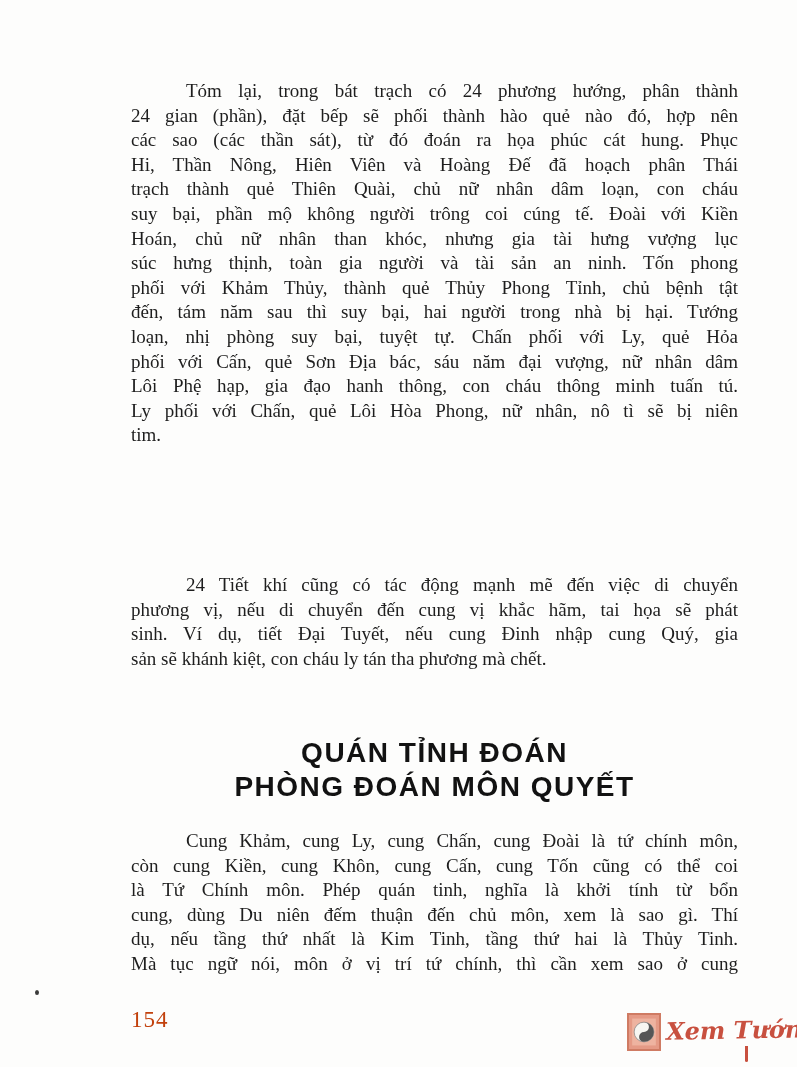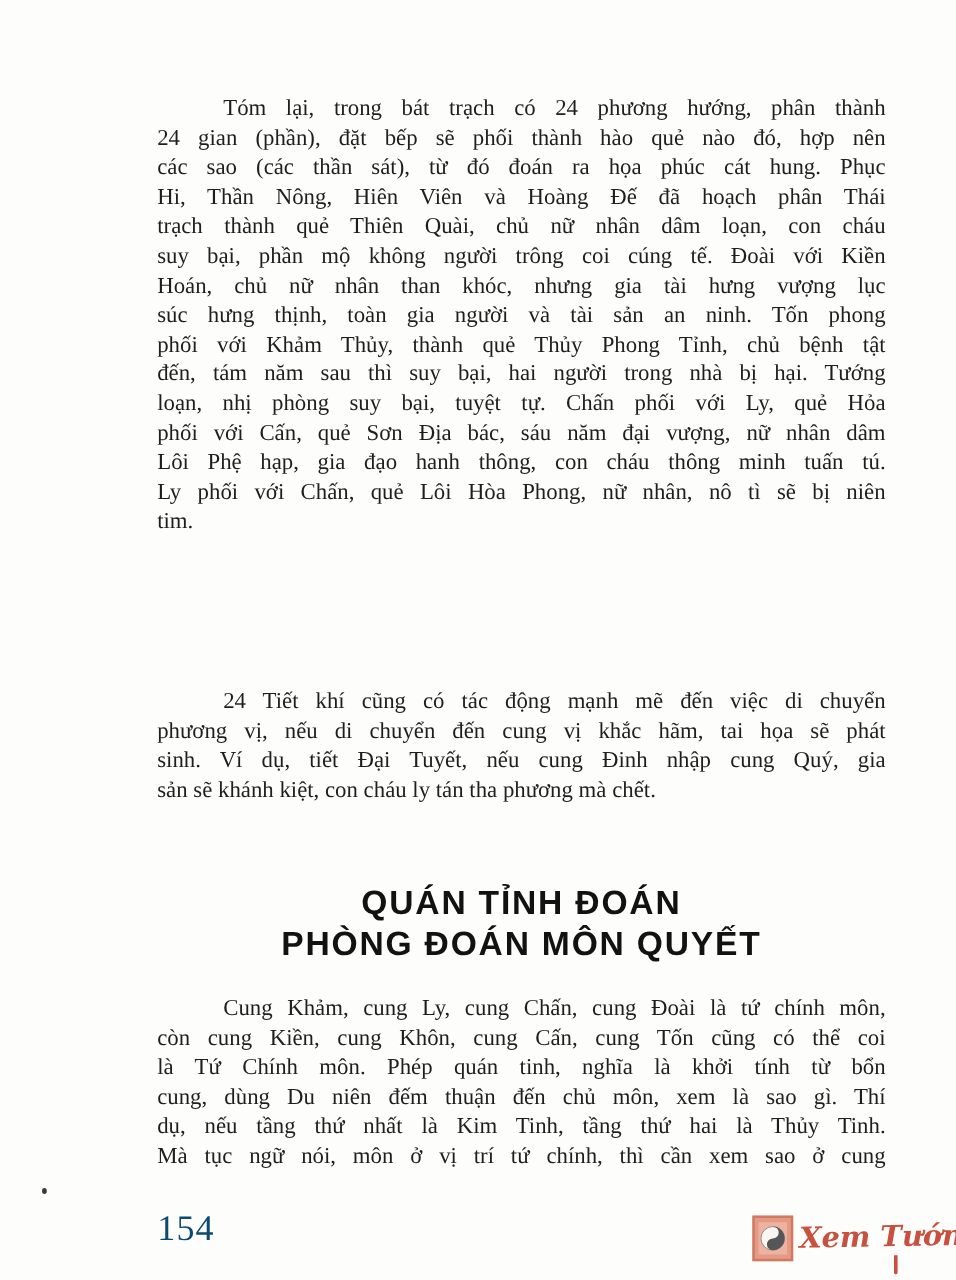--- a/index.html
+++ b/index.html
@@ -30,21 +30,21 @@
     text-align:center;
     font-family:"Liberation Sans","DejaVu Sans",sans-serif;
     font-weight:bold;
     font-size:28px; line-height:34px;
     letter-spacing:1.5px;
     color:#121212;
     margin-top:32px;
   }
   .page-number {
     position:absolute; left:131px; top:1007px;
-    font-size:30px; letter-spacing:1px; color:#0c4a6e;text-align:center;
+    font-size:23px; letter-spacing:1px; color:#c2410c;text-align:center;
   }
   .watermark {
     position:absolute; left:627px; top:1013px;
     display:flex; align-items:flex-start; gap:5px;
   }
   .wm-icon-box {
     width:34px; height:38px; flex:0 0 auto;
     background:#e59a86;
     border:2px solid #cf7b63;
     box-sizing:border-box;

